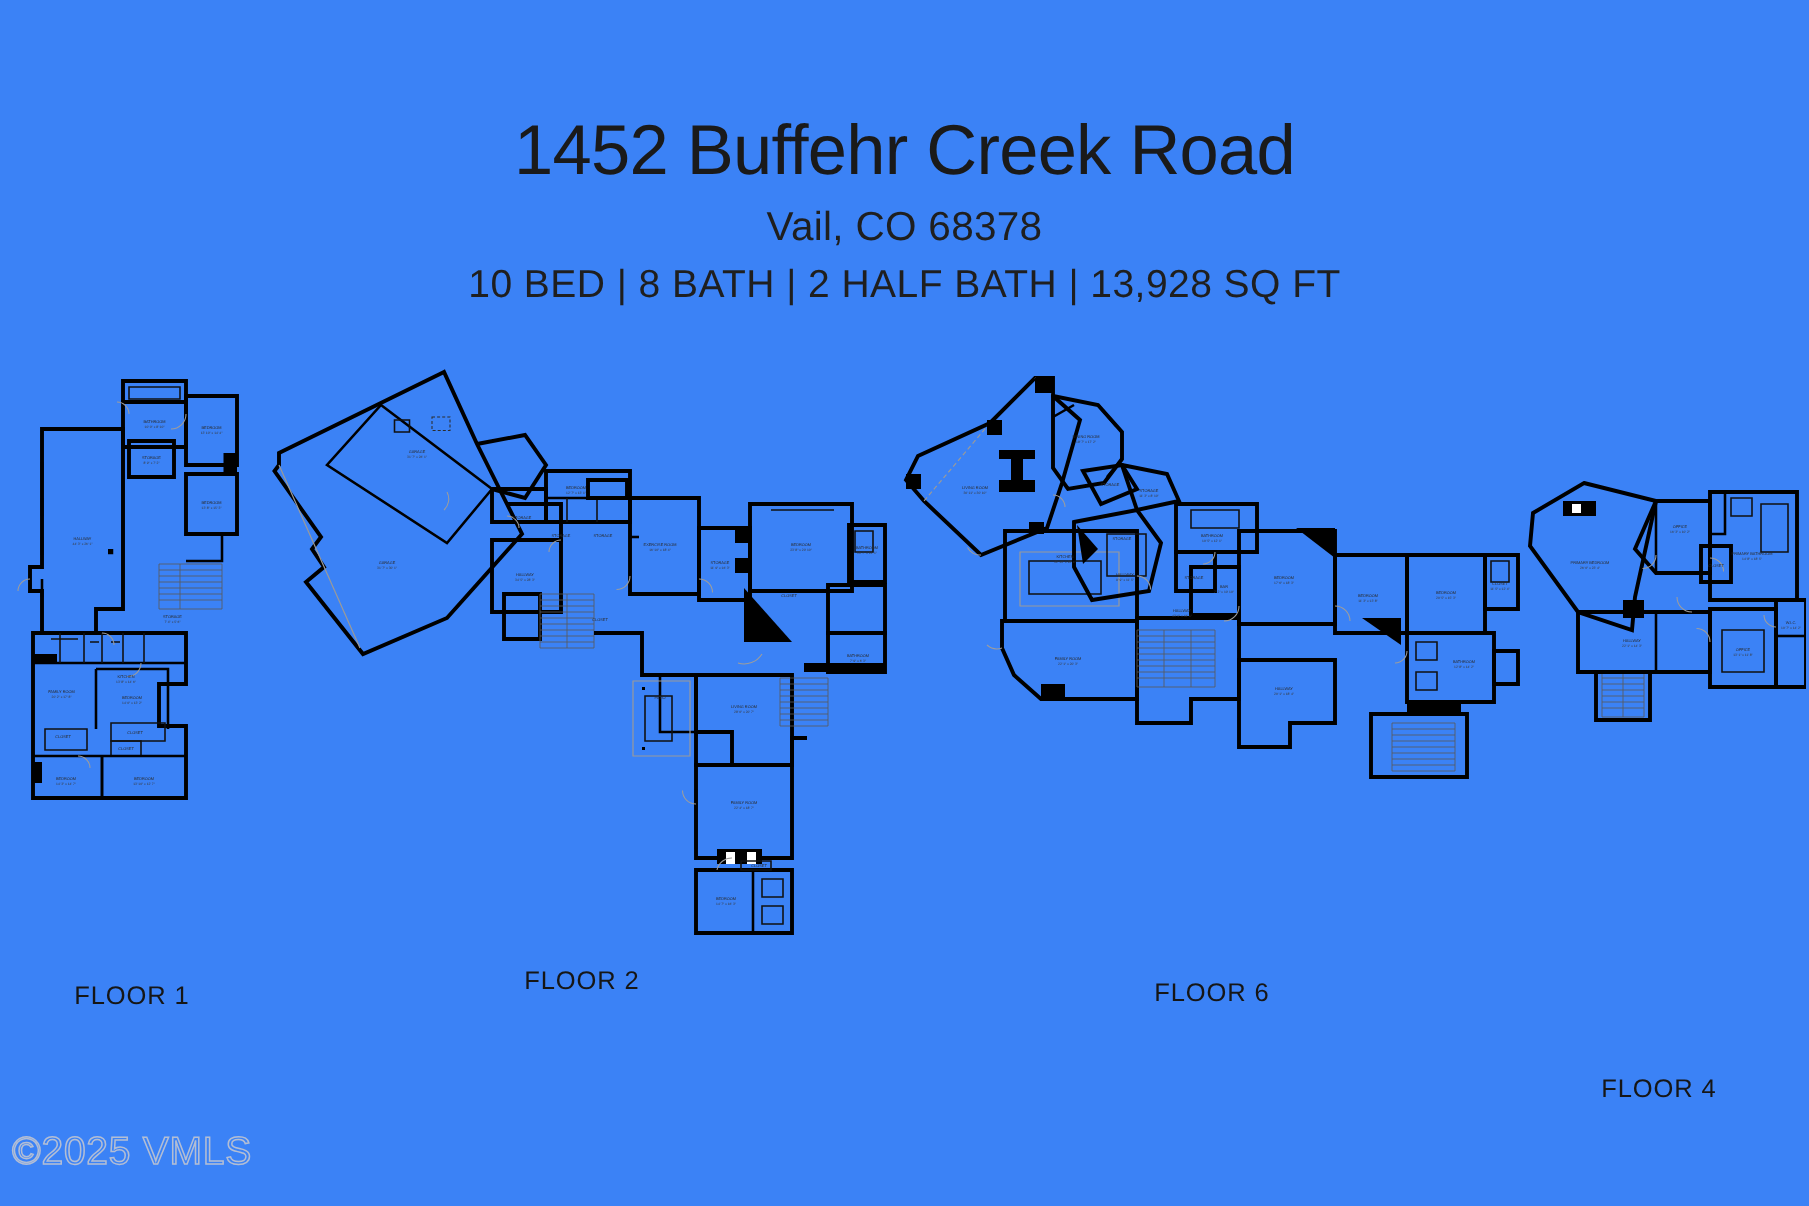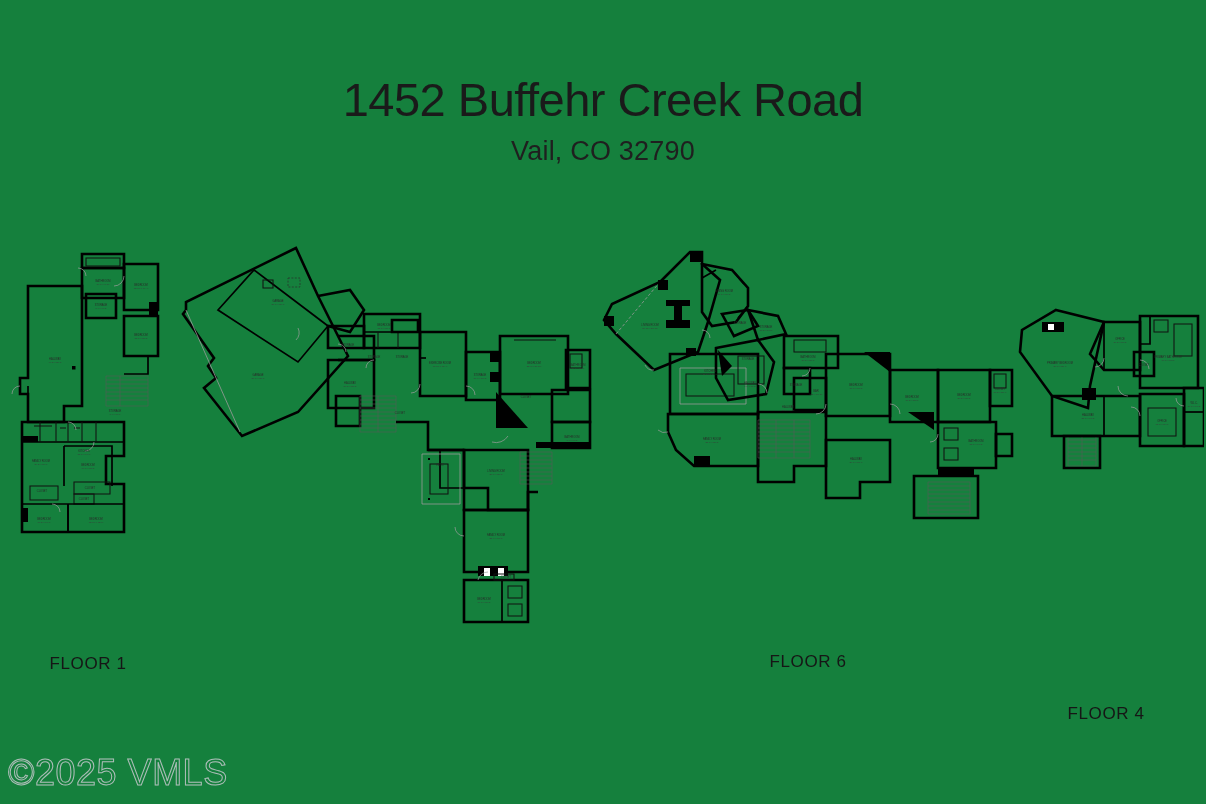--- a/index.html
+++ b/index.html
@@ -4,21 +4,21 @@
 <style>
   html,body{margin:0;padding:0;}
   body{
     width:1206px;height:804px;
     background:#ffffff;
     font-family:"Liberation Sans", sans-serif;
     color:#1a1a1a;
     overflow:hidden;
     position:relative;
   }
-  .sheet{position:absolute;inset:0;background:#15803d;padding-left:40px;}
+  .sheet{position:absolute;inset:0;background:#3b82f6;padding-left:40px;}
 
   
   .header{position:absolute;left:0;top:0;width:1206px;text-align:center;}
   .addr{
     font-size:47px;line-height:56px;font-weight:300;letter-spacing:-0.5px;
     color:#1a1a1a;margin:0;padding-top:72px;
   }
   .city{
     font-size:27px;line-height:34px;font-weight:300;letter-spacing:0.2px;
     color:#1f1f1f;margin:0;padding-top:6px;
@@ -33,54 +33,55 @@
   .plan{position:absolute;}
   .plan svg{display:block;}
   .plan-label{
     position:absolute;width:100%;text-align:center;
     font-size:17px;letter-spacing:0.6px;font-weight:400;color:#161616;
     top:408px;
   }
   #plan1{left:8px;  top:10px; width:160px;}
   #plan2{left:178px;top:0px;  width:420px;}
   #plan3{left:598px;top:8px;  width:420px;}
-  #plan4{left:1008px;top:60px;width:196px;}
+  #plan4{left:1008px;top:72px;width:196px;}
 
   
   .w-out{fill:none;stroke:#000;stroke-width:2.6;stroke-linejoin:miter;}
   .w-mid{fill:none;stroke:#000;stroke-width:1.7;}
   .w-in{fill:none;stroke:#111;stroke-width:1.05;}
   .w-thin{fill:none;stroke:#2c2c2c;stroke-width:0.7;}
   .w-light{fill:none;stroke:#9a9a9a;stroke-width:0.8;}
   .fillblk{fill:#000;stroke:none;}
   .room-fill{fill:#fff;}
   .door{fill:none;stroke:#9d9d9d;stroke-width:0.7;}
   .rlabel{font-family:"Liberation Sans",sans-serif;font-size:2.6px;fill:#2a2a2a;text-anchor:middle;}
   .rdim{font-family:"Liberation Sans",sans-serif;font-size:2.2px;fill:#3a3a3a;text-anchor:middle;}
   .stair{fill:none;stroke:#5a5a5a;stroke-width:0.55;}
 
   
   .watermark{
     position:absolute;left:8px;top:752px;
-    font-size:36px;letter-spacing:0.5px;font-weight:400;
+    font-size:26px;letter-spacing:0.5px;font-weight:400;
     color:rgba(255,255,255,0);
     -webkit-text-stroke:1px #c9c9cf;
     text-shadow:0 0 0 transparent;
     opacity:.85;
     user-select:none;
   }
 </style>
 </head>
 <body>
 
 <div class="sheet">
 
   <div class="header">
     <h1 class="addr">1452 Buffehr Creek Road</h1>
-    <div class="city">Vail, CO 32790</div>
+    <div class="city">Vail, CO 68378</div>
+    <div class="specs">10 BED | 8 BATH | 2 HALF BATH | 13,928 SQ FT</div>
   </div>
 
   <div class="plans">
 
     <div class="plan" id="plan1">
       <svg width="160" height="400" viewBox="0 0 160 400">
         <g>
 
           <path class="w-out" d="M74 8 H116 V22 H74 Z"></path>
           <path class="w-out" d="M74 22 H116 V52 H74 Z"></path>
@@ -268,20 +269,21 @@
           <text class="rlabel" x="318" y="236">LIVING ROOM</text>
           <text class="rdim" x="318" y="239">28' 0" x 20' 7"</text>
           <text class="rlabel" x="318" y="300">FAMILY ROOM</text>
           <text class="rdim" x="318" y="303">22' 4" x 18' 7"</text>
           <text class="rlabel" x="306" y="364">BEDROOM</text>
           <text class="rdim" x="306" y="367">14' 7" x 16' 3"</text>
           <text class="rlabel" x="328" y="342">CLOSET</text>
           <text class="rlabel" x="222" y="178">CLOSET</text>
         </g>
       </svg>
+      <div class="plan-label">FLOOR 2</div>
     </div>
 
     <div class="plan" id="plan3">
       <svg width="420" height="400" viewBox="0 0 420 400">
         <g>
 
           <path class="w-out" d="M62 38 L92 8 L104 8 L104 20 L122 36 L110 78 L100 108 L56 126 L18 90 L6 76 L14 60 Z"></path>
           <path class="w-light" d="M62 38 L18 90" stroke-dasharray="3 2"></path>
           <path class="w-light" d="M92 8 L104 20" stroke-dasharray="3 2"></path>
           <path class="fillblk" d="M92 8 H104 V18 H92 Z"></path>

